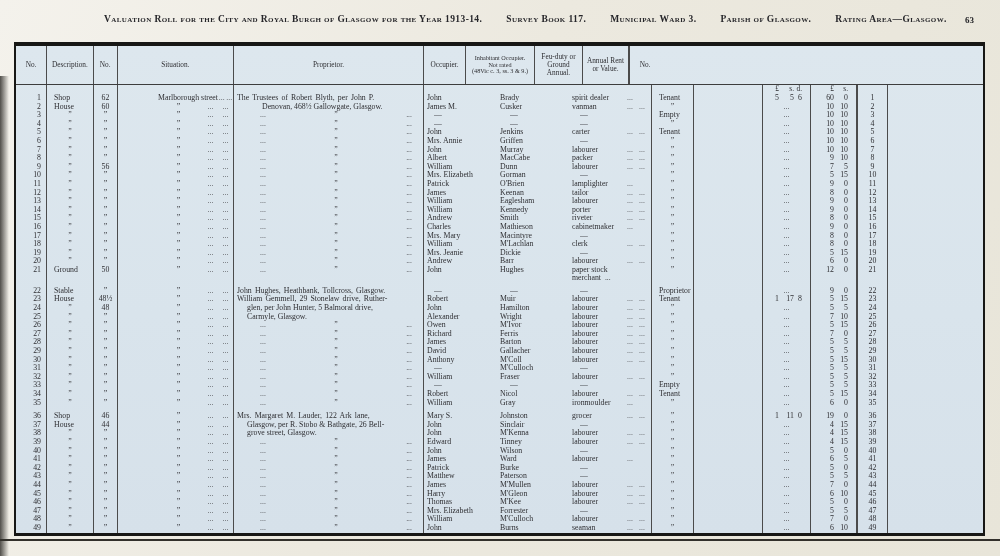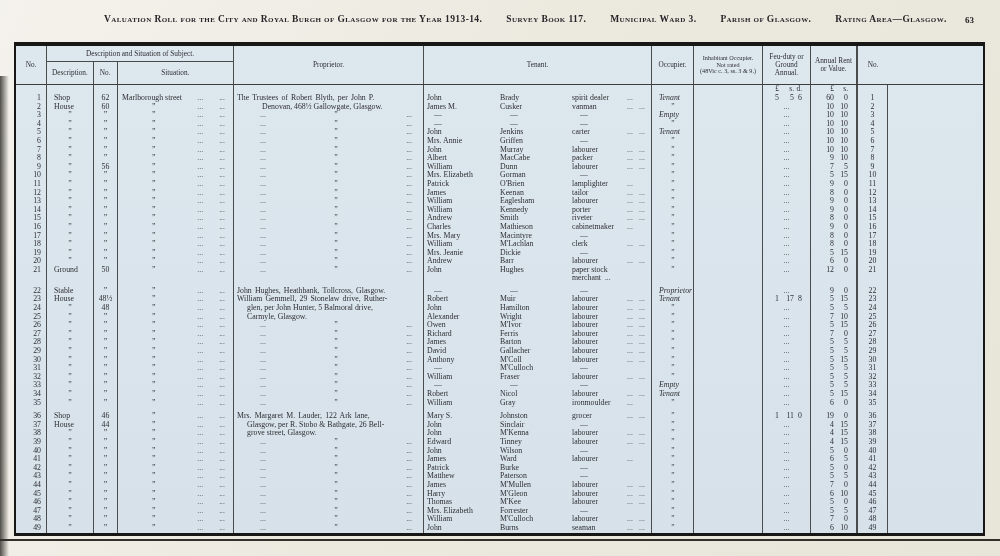--- a/index.html
+++ b/index.html
@@ -40,21 +40,21 @@
   .col:last-child{border-right:none;}
   .c{height:8.6px;font-size:7.8px;line-height:8.6px;white-space:nowrap;box-sizing:border-box;color:#2e2e32;}
   .c.tall{height:16px;}
   .c.gap{height:5px;}
   .c.cur{height:9px;font-size:7.4px;}
   .num{text-align:right;padding-right:5px;}
   .txt{padding-left:7px;}
   .dit{text-align:center;color:#3a3a3e;}
   .ctr{text-align:center;}
   
-  .sitrow{display:flex;}
+  .sitrow{display:flex;margin-left:36px;}
   .sit{width:72px;padding-left:4px;box-sizing:border-box;}
   .sit.c2{text-align:center;padding-left:0;}
   .dt{width:22px;text-align:center;color:#46464a;}
   
   .pt{padding-left:3px;word-spacing:1.2px;}
   .pt2{padding-left:13px;}
   .pt3{padding-left:28px;}
   .pdit{display:flex;justify-content:space-between;padding-left:26px;padding-right:11px;color:#3a3a3e;}
   
   .trow{display:flex;}
@@ -86,29 +86,27 @@
   <span>Municipal Ward 3.</span>
   <span>Parish of Glasgow.</span>
   <span>Rating Area—Glasgow.</span>
 </div>
 <div class="pageno">63</div>
 
 <div class="frame">
   <div class="thead">
     <div class="h" style="width:31px">No.</div>
     <div class="h grp" style="width:187px">
-      <div class="grp-top">Description and Situation of Subject.</div>
       <div class="grp-bot">
         <div class="gb" style="width:47px">Description.</div>
         <div class="gb" style="width:24px">No.</div>
         <div class="gb" style="width:116px">Situation.</div>
       </div>
     </div>
     <div class="h" style="width:190px">Proprietor.</div>
-    <div class="h" style="width:228px">Tenant.</div>
     <div class="h" style="width:42px">Occupier.</div>
     <div class="h h7" style="width:69px">
       <span>Inhabitant Occupier.</span>
       <span>Not rated</span>
       <span>(48Vic c. 3, ss. 3 &amp; 9.)</span>
     </div>
     <div class="h" style="width:48px;white-space:normal">Feu-duty or Ground Annual.</div>
     <div class="h thick" style="width:47px;white-space:normal">Annual Rent or Value.</div>
     <div class="h" style="width:30px">No.</div>
   </div>
@@ -1081,21 +1079,21 @@
           <span class="tn dts">...</span>
         </div>
         <div class="c trow">
           <span class="tn f">John</span>
           <span class="tn l">Burns</span>
           <span class="tn o">seaman</span>
           <span class="tn dts">...</span>
           <span class="tn dts">...</span>
         </div>
       </div>
-      <div class="col" style="width: 42px; font-style: italic;">
+      <div class="col" style="width: 42px;">
         <div class="c cur"></div>
         <div class="c txt">Tenant</div>
         <div class="c dit">”</div>
         <div class="c txt">Empty</div>
         <div class="c dit">”</div>
         <div class="c txt">Tenant</div>
         <div class="c dit">”</div>
         <div class="c dit">”</div>
         <div class="c dit">”</div>
         <div class="c dit">”</div>

